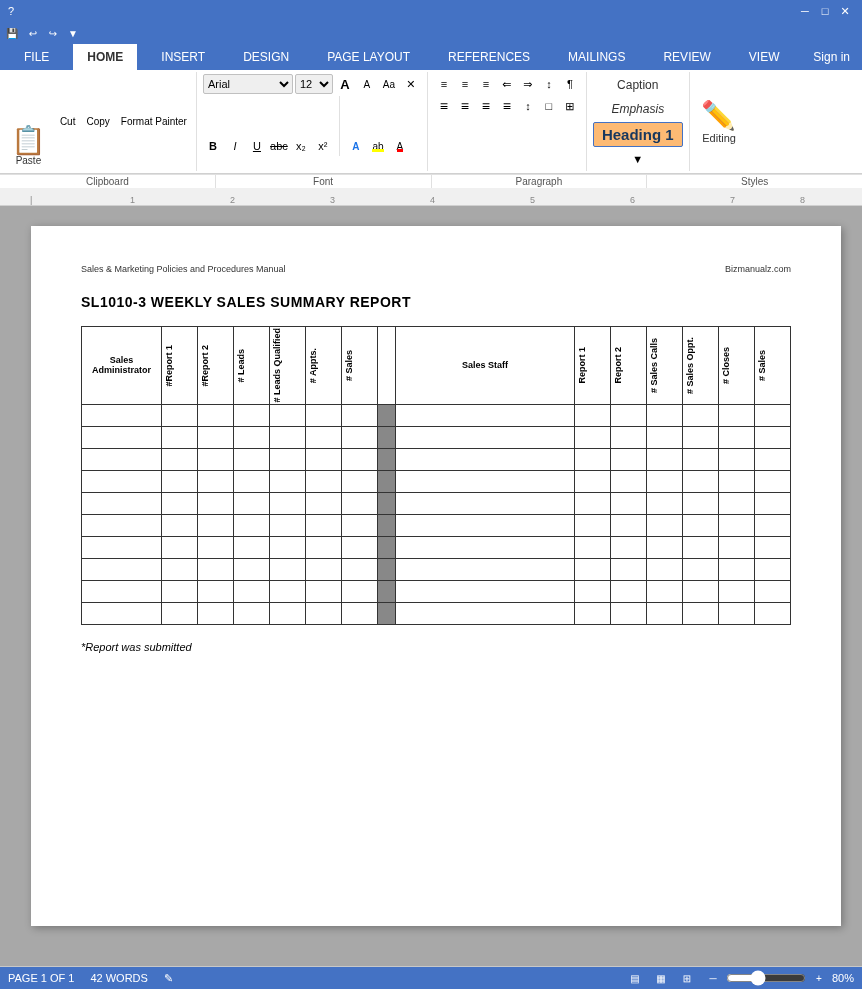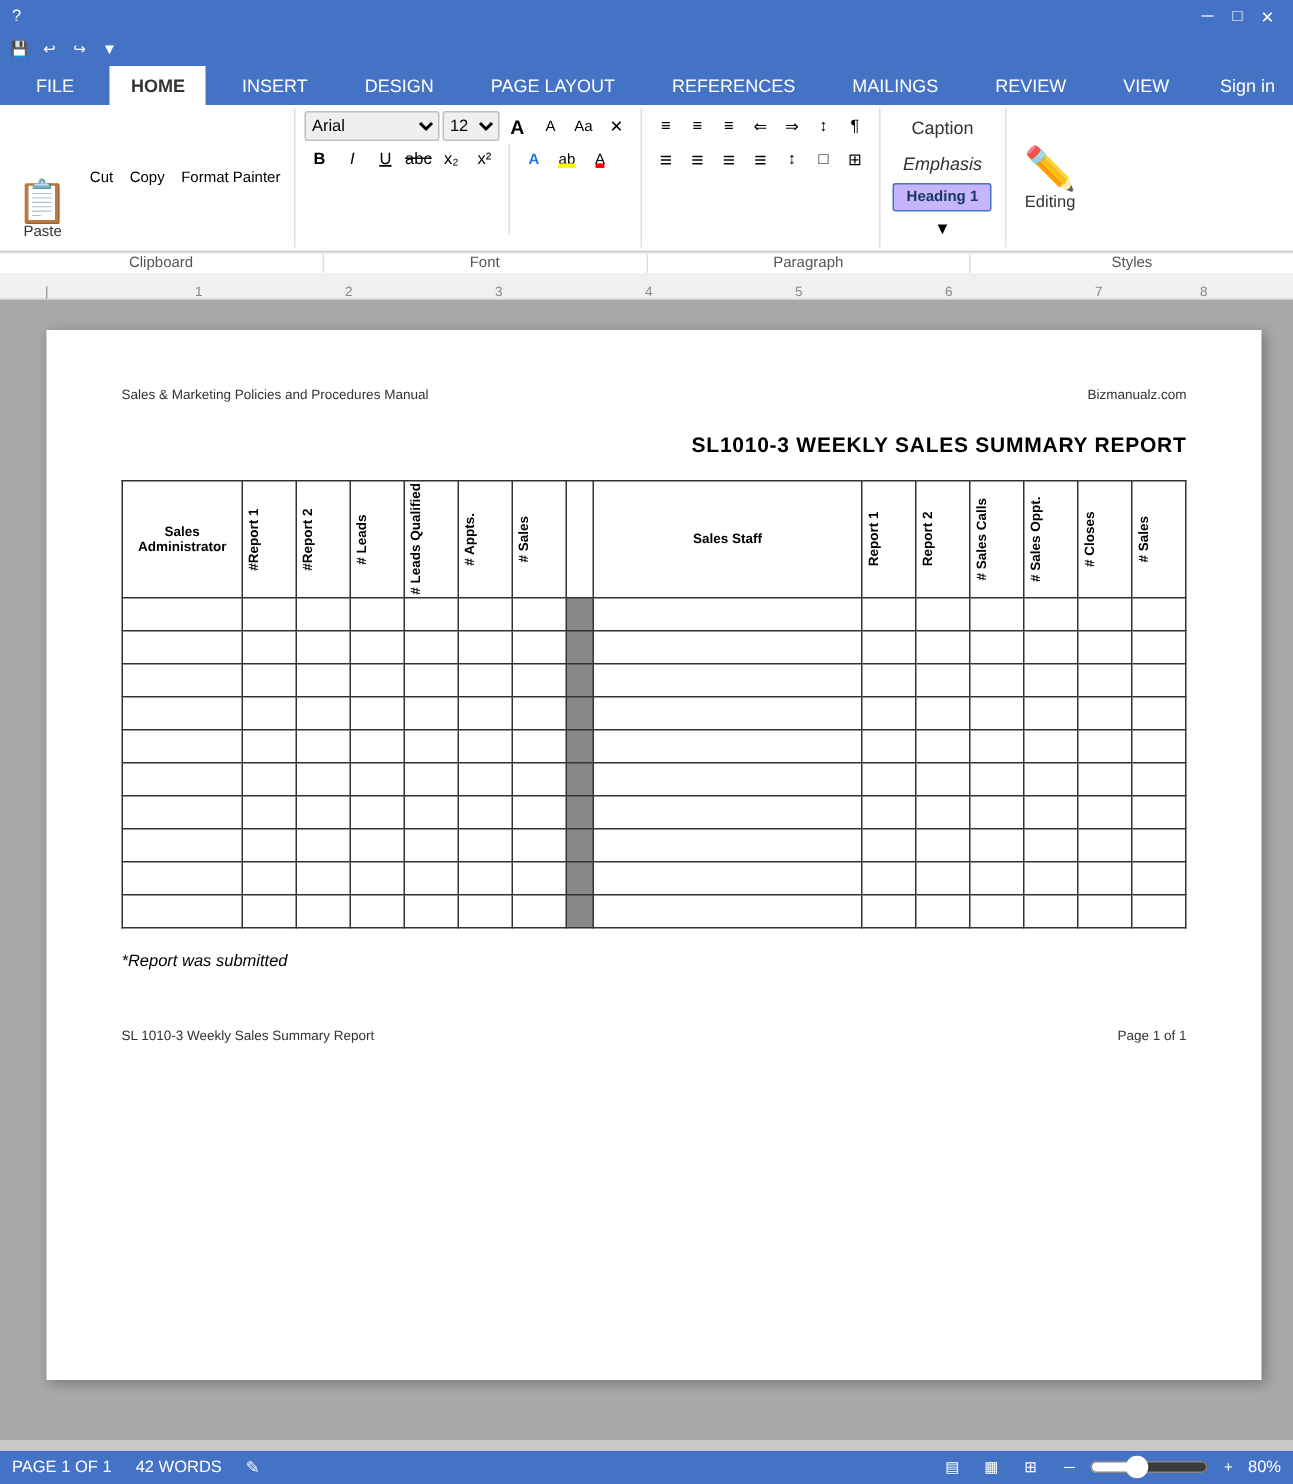--- a/index.html
+++ b/index.html
@@ -114,21 +114,21 @@
     }
 
     
     .font-group {
       padding: 2px 6px;
       border-right: 1px solid #e0e0e0;
       display: flex;
       flex-direction: column;
       gap: 2px;
     }
-    .font-row { display: flex; align-items: flex-start; gap: 2px; }
+    .font-row { display: flex; align-items: flex-end; gap: 2px; }
     .font-select {
       width: 90px;
       font-size: 11px;
       height: 20px;
       border: 1px solid #c0c0c0;
       border-radius: 2px;
     }
     .font-size-select {
       width: 38px;
       font-size: 11px;
@@ -179,21 +179,21 @@
       padding: 3px 8px;
       font-size: 12px;
       cursor: pointer;
       border: 1px solid transparent;
       border-radius: 2px;
       min-width: 60px;
       text-align: center;
     }
     .style-caption { color: #333; }
     .style-emphasis { font-style: italic; color: #333; }
-    .style-heading1 { color: #17375E; font-size: 10px; font-weight: bold; background: #c4b5fd; border: 1px solid #4472C4 !important; text-align: right; }
+    .style-heading1 { color: #17375E; font-size: 15px; font-weight: bold; background: #fdba74; border: 1px solid #4472C4 !important; text-align: right; }
 
     
     .editing-group {
       padding: 4px 12px;
       display: flex;
       flex-direction: column;
       align-items: center;
       justify-content: center;
     }
     .editing-icon { font-size: 28px; color: #4472C4; }
@@ -241,21 +241,21 @@
       display: flex;
       justify-content: space-between;
       font-size: 9px;
       color: #333;
       margin-bottom: 20px;
       border-bottom: none;
     }
 
     
     .report-title {
-      text-align: right;
+      text-align: left;
       font-size: 14px;
       font-weight: bold;
       margin-bottom: 16px;
       letter-spacing: 0.5px;
     }
 
     
     .form-line {
       display: flex;
       align-items: center;
@@ -791,24 +791,20 @@
             <td></td>
             <td></td>
             <td></td>
             <td></td>
           </tr>
         </tbody>
     </table>
 
     <div class="footer-note">*Report was submitted</div>
 
-    <div class="page-footer">
-      <span>SL 1010-3 Weekly Sales Summary Report</span>
-      <span>Page 1 of 1</span>
-    </div>
   </div>
 </div>
 
 <div id="status-bar">
   <span>PAGE 1 OF 1</span>
   <span>42 WORDS</span>
   <span>✎</span>
   <div class="status-right">
     <button class="qa-btn">▤</button>
     <button class="qa-btn">▦</button>

